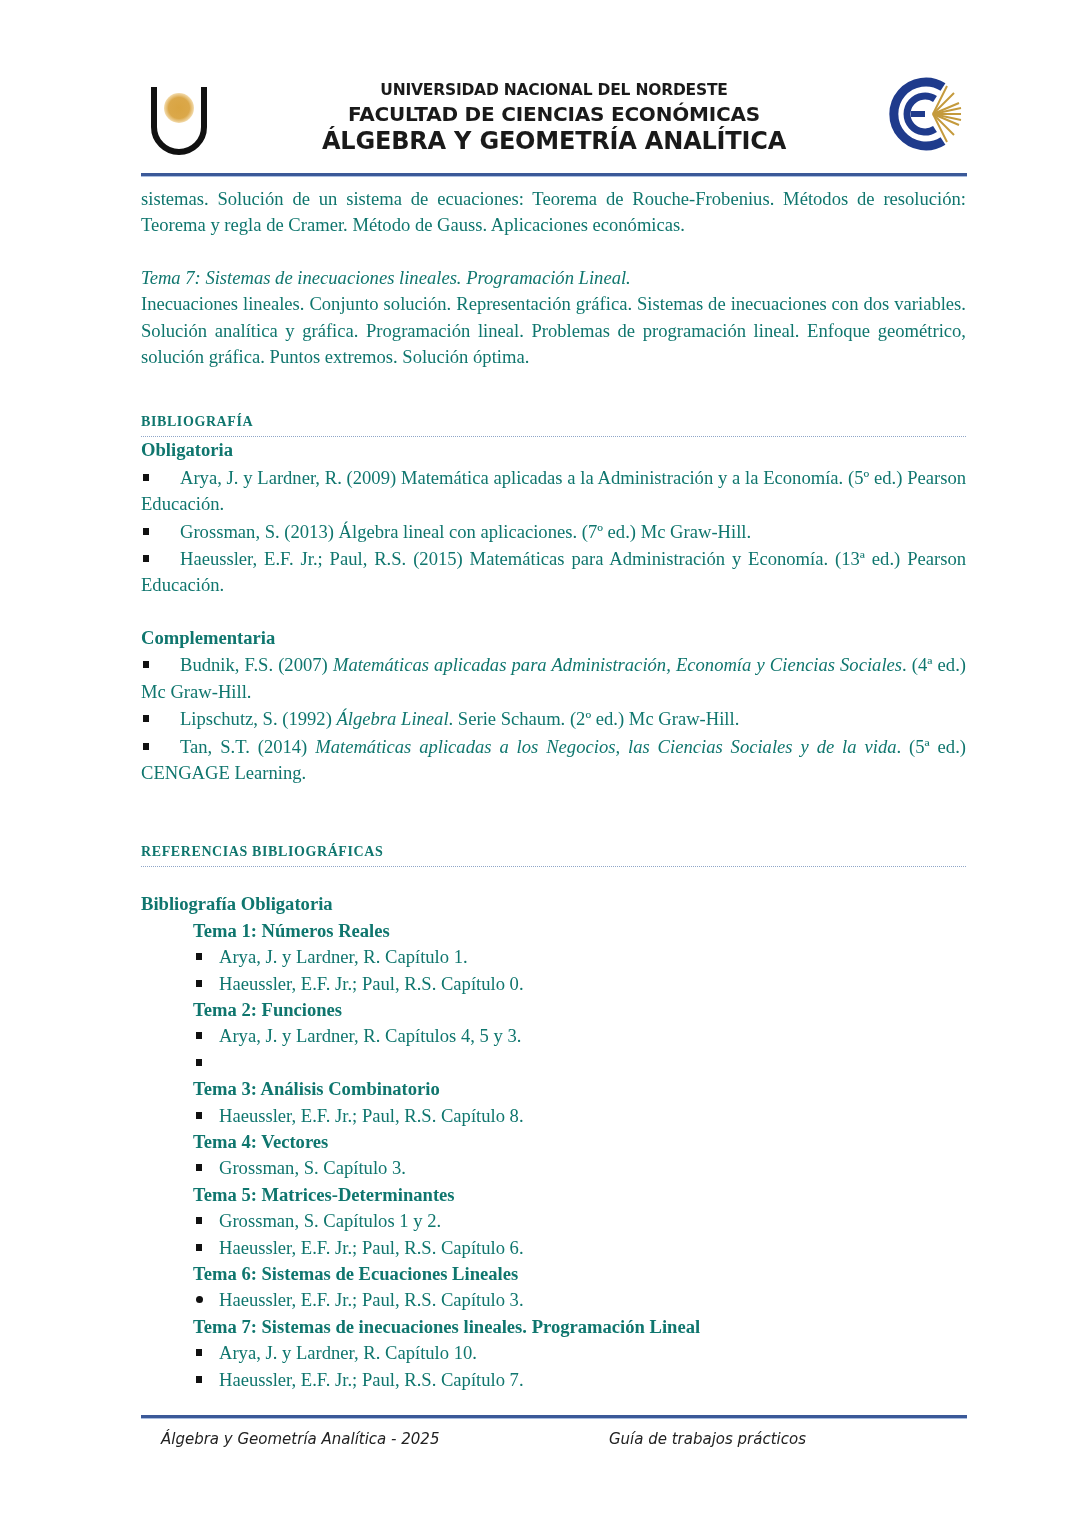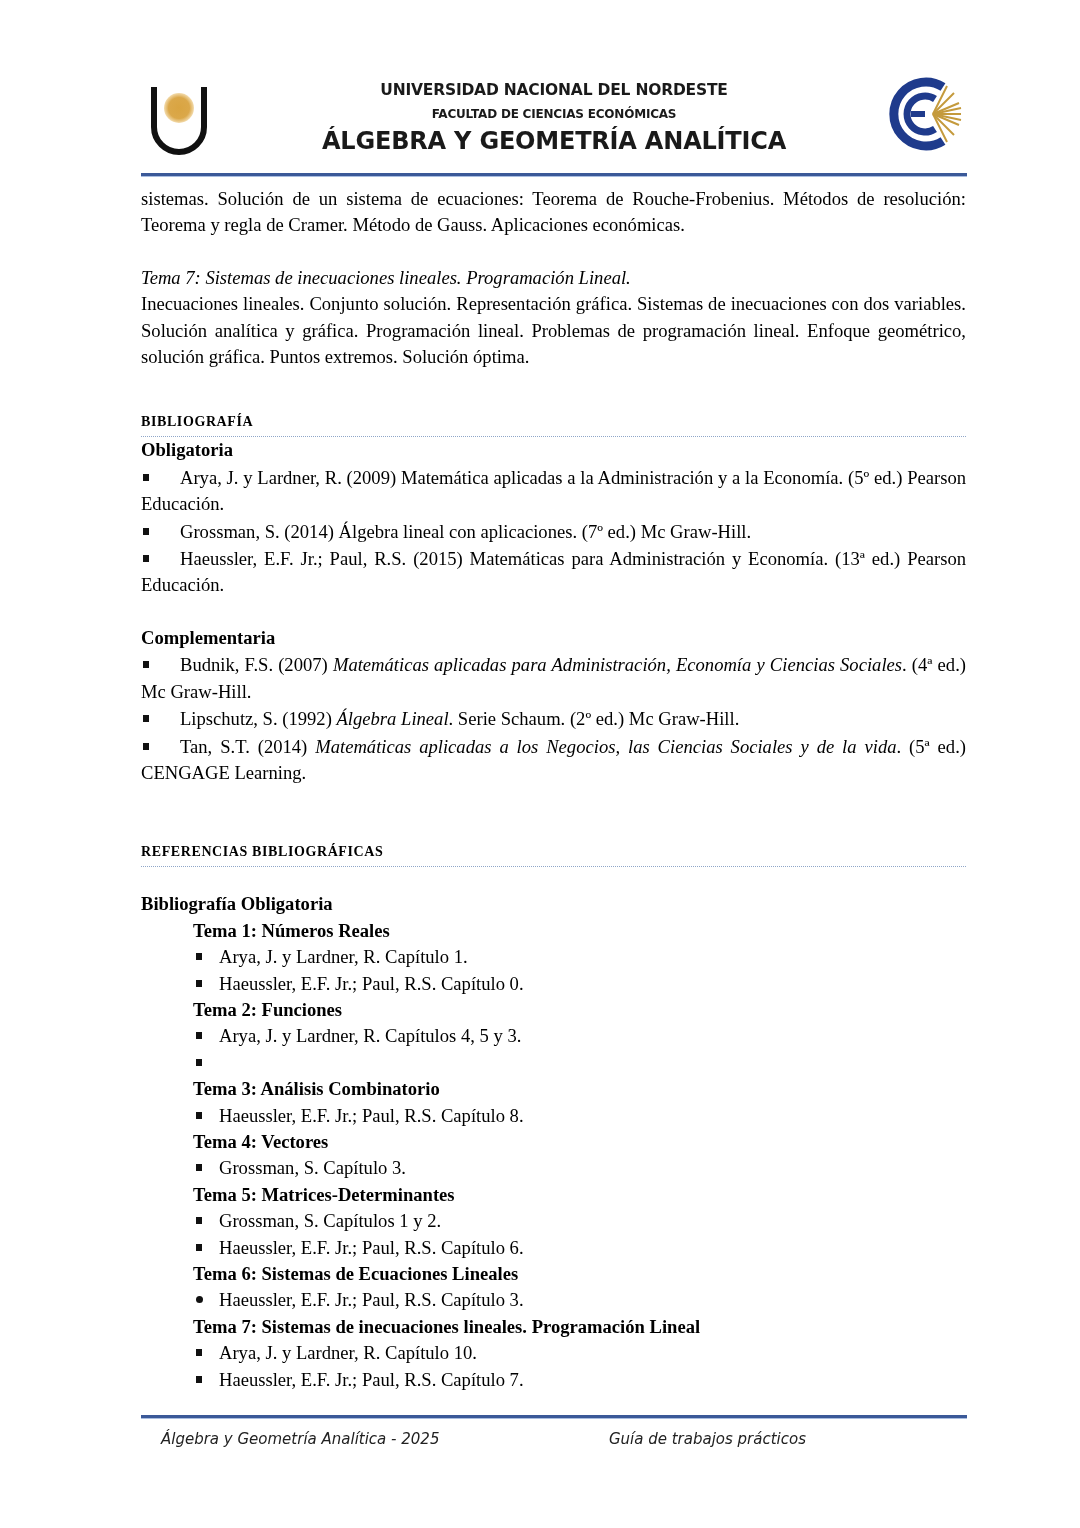--- a/index.html
+++ b/index.html
@@ -6,28 +6,28 @@
     body { width: 1080px; height: 1528px; position: relative; overflow: hidden; color: #111; }
     .page { position: absolute; left: 0; top: 12px; width: 936px; height: 1528px; }
 
     
     .hdr { position: absolute; left: 141px; top: 55px; width: 826px; height: 110px; }
     .logo-u { position: absolute; left: 8px; top: 20px; width: 60px; height: 70px; }
     .logo-fce { position: absolute; right: 4px; top: 6px; width: 82px; height: 82px; }
     .hdr-text { position: absolute; left: 100px; right: 100px; top: 11px; text-align: center;
       font-family: "DejaVu Sans", sans-serif; font-weight: bold; color: #1a1a1a; }
     .hdr-text .l1 { font-size: 15.5px; line-height: 24px; letter-spacing: -0.2px; }
-    .hdr-text .l2 { font-size: 12px; line-height: 24px; letter-spacing: -0.2px; }
+    .hdr-text .l2 { font-size: 20px; line-height: 24px; letter-spacing: -0.2px; }
     .hdr-text .l3 { font-size: 24px; line-height: 30px; letter-spacing: -0.2px; }
     .hdr-rule { position: absolute; left: 141px; top: 161px; width: 826px; height: 3px; background: #3b5998; }
     .hdr-rule-2 { position: absolute; left: 141px; top: 164px; width: 826px; height: 1px; background: #a9bde0; }
 
     
     .body { position: absolute; left: 141px; top: 174px; width: 825px;
-      font-family: "Liberation Serif", serif; font-size: 18.6px; line-height: 26.4px; color: #000000; }
+      font-family: "Liberation Serif", serif; font-size: 18.6px; line-height: 26.4px; color: #0f766e; }
     .p { margin: 0; text-align: justify; }
     .gap { height: 26px; }
     .it { font-style: italic; }
     .b { font-weight: bold; }
 
     .sec-title { font-family: "Liberation Serif", serif; font-weight: bold; font-size: 14px;
       letter-spacing: 0.6px; line-height: 28px; margin: 0; }
     .dotted { height: 0; border-bottom: 1.5px dotted #8fa6c8; margin: 0; }
 
     .bib-item { position: relative; margin: 0; text-align: justify; }
@@ -96,21 +96,21 @@
     <p class="p">sistemas. Solución de un sistema de ecuaciones: Teorema de Rouche-Frobenius. Métodos de resolución: Teorema y regla de Cramer. Método de Gauss. Aplicaciones económicas.</p>
     <div class="gap"></div>
     <p class="p it">Tema 7: Sistemas de inecuaciones lineales. Programación Lineal.</p>
     <p class="p">Inecuaciones lineales. Conjunto solución. Representación gráfica. Sistemas de inecuaciones con dos variables. Solución analítica y gráfica. Programación lineal. Problemas de programación lineal. Enfoque geométrico, solución gráfica. Puntos extremos. Solución óptima.</p>
     <div class="gap" style="height:38px"></div>
 
     <h2 class="sec-title">BIBLIOGRAFÍA</h2>
     <div class="dotted"></div>
     <p class="p b">Obligatoria</p>
     <p class="bib-item"><span class="bul"></span><span>Arya, J. y Lardner, R. (2009) Matemática aplicadas a la Administración y a la Economía. (5º ed.) Pearson Educación.</span></p>
-    <p class="bib-item"><span class="bul"></span><span>Grossman, S. (2014) Álgebra lineal con aplicaciones. (7º ed.) Mc Graw-Hill.</span></p>
+    <p class="bib-item"><span class="bul"></span><span>Grossman, S. (2013) Álgebra lineal con aplicaciones. (7º ed.) Mc Graw-Hill.</span></p>
     <p class="bib-item"><span class="bul"></span><span>Haeussler, E.F. Jr.; Paul, R.S. (2015) Matemáticas para Administración y Economía. (13ª ed.) Pearson Educación.</span></p>
     <div class="gap"></div>
 
     <p class="p b">Complementaria</p>
     <p class="bib-item"><span class="bul"></span><span>Budnik, F.S. (2007) </span><span class="it">Matemáticas aplicadas para Administración, Economía y Ciencias Sociales</span><span>. (4ª ed.)  Mc Graw-Hill.</span></p>
     <p class="bib-item"><span class="bul"></span><span>Lipschutz, S. (1992) </span><span class="it">Álgebra Lineal</span><span>. Serie Schaum. (2º ed.) Mc Graw-Hill.</span></p>
     <p class="bib-item"><span class="bul"></span><span>Tan, S.T. (2014) </span><span class="it">Matemáticas aplicadas a los Negocios, las Ciencias Sociales y de la vida</span><span>. (5ª ed.) CENGAGE Learning.</span></p>
     <div class="gap" style="height:52px"></div>
 
     <h2 class="sec-title">REFERENCIAS BIBLIOGRÁFICAS</h2>

